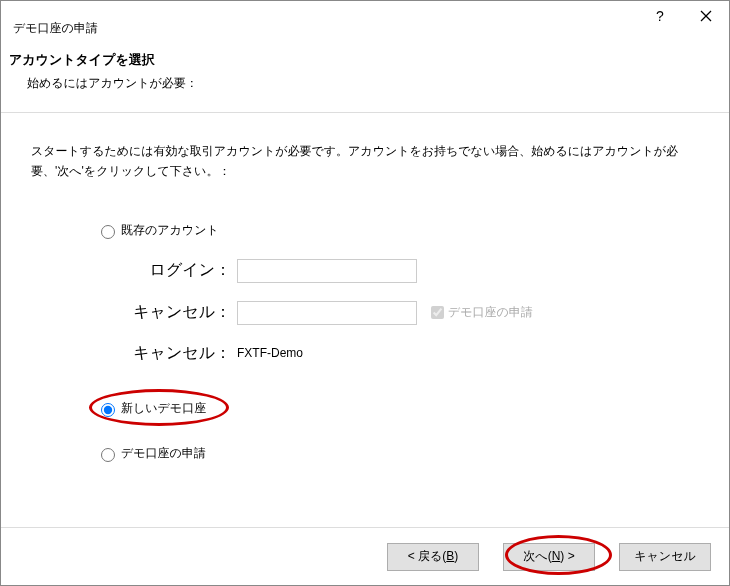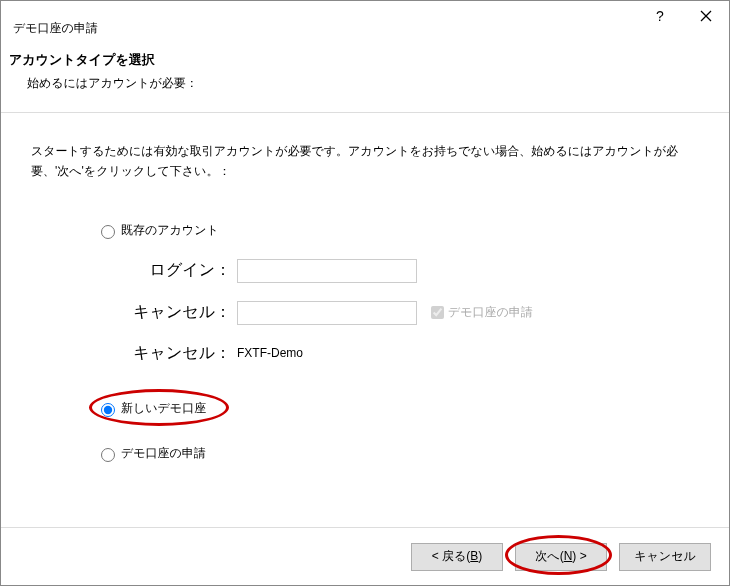--- a/index.html
+++ b/index.html
@@ -148,21 +148,21 @@
       position: absolute;
       bottom: 0;
       left: 0;
       right: 0;
       height: 58px;
       border-top: 1px solid #ddd;
       display: flex;
       align-items: center;
       justify-content: flex-end;
       padding-right: 18px;
-      gap: 12px;
+      gap: 24px;
     }
     .btn {
       min-width: 92px;
       height: 28px;
       border: 1px solid #adadad;
       background: #e1e1e1;
       font-size: 12px;
       cursor: pointer;
       padding: 0 10px;
     }

